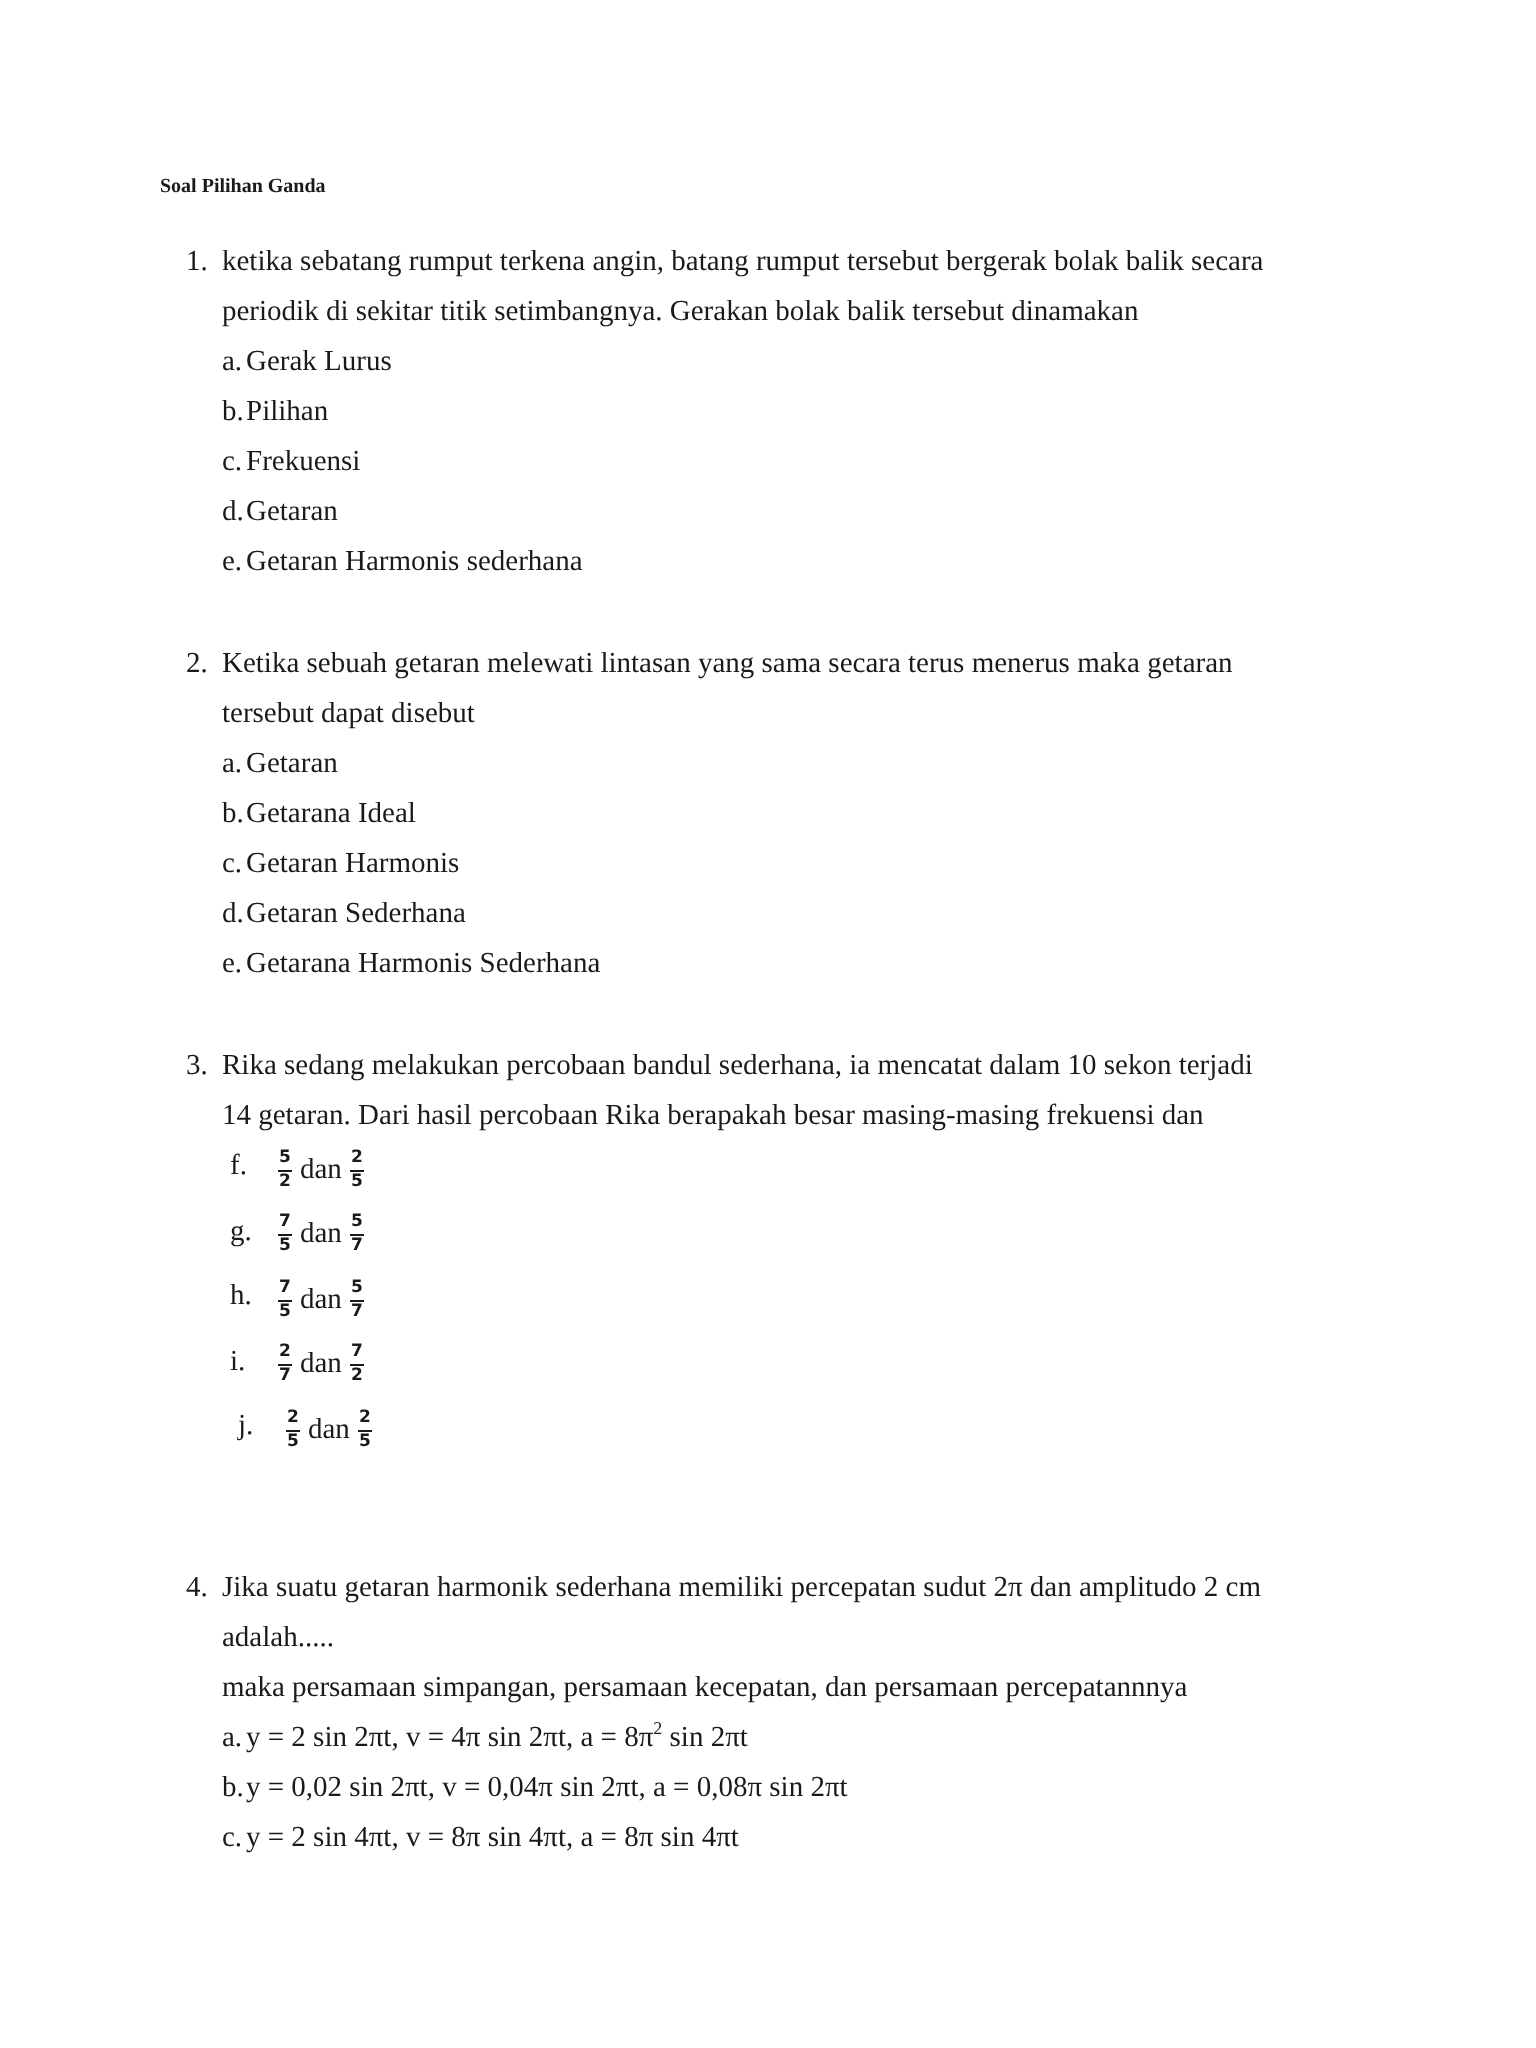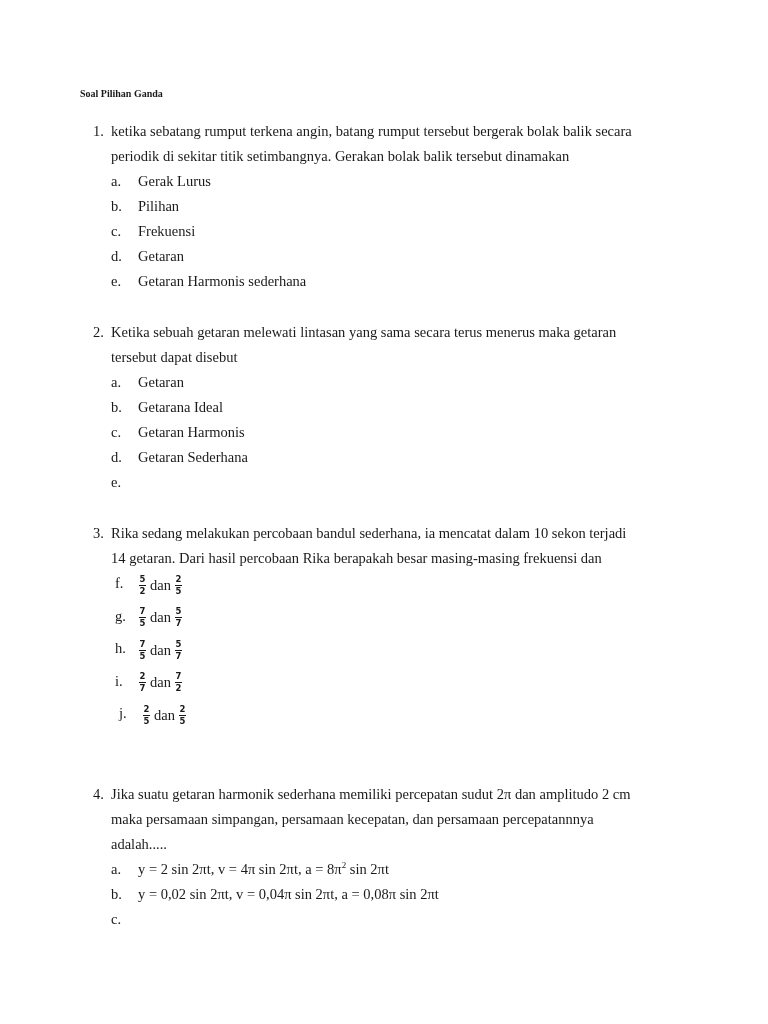--- a/index.html
+++ b/index.html
@@ -4,21 +4,21 @@
 <style>
   html, body { margin: 0; padding: 0; background: #ffffff; }
   body { width: 768px; height: 1024px; position: relative; overflow: hidden;
          font-family: "Liberation Serif", "DejaVu Serif", serif; color: #1a1a1a; font-size: 14.5px; }
   .title { position: absolute; left: 80px; top: 88px; font-weight: bold; font-size: 10px; }
   .q { position: absolute; left: 93px; width: 620px; }
   .qnum { position: absolute; left: 0; }
   .qtext { margin-left: 18px; line-height: 25px; }
   .opt { position: relative; height: 25px; line-height: 25px; margin-left: 18px; }
   .olabel { position: absolute; left: 0; }
-  .otext { position: absolute; left: 27px; white-space: nowrap; }
+  .otext { position: absolute; left: 12px; white-space: nowrap; }
   .frac-opt { position: relative; height: 32.5px; margin-left: 22px; }
   .frac-opt .olabel { top: 4px; }
   .frac-opt .otext { left: 22px; top: 0; display: flex; align-items: center; height: 28px; }
   .frac { display: inline-flex; flex-direction: column; align-items: center;
           font-family: "DejaVu Sans", sans-serif; font-size: 8.5px; font-weight: bold; line-height: 9px; margin: 0 2px; }
   .frac .bar { border-top: 1px solid #1a1a1a; width: 7px; margin: 1px 0; }
   .dan { margin: 12px 2px; }
   sup { font-size: 9px; vertical-align: 6px; line-height: 0; }
 </style>
 </head>
@@ -72,20 +72,21 @@
     <div class="opt">
         <span class="olabel">c.</span>
         <span class="otext">Getaran Harmonis</span>
       </div>
     <div class="opt">
         <span class="olabel">d.</span>
         <span class="otext">Getaran Sederhana</span>
       </div>
     <div class="opt">
         <span class="olabel">e.</span>
+        <span class="otext">Getarana Harmonis Sederhana</span>
       </div>
   </div>
 
   <div class="q" style="top:521px">
     <span class="qnum" style="line-height:25px">3.</span>
     <div class="qtext">
       <div>Rika sedang melakukan percobaan bandul sederhana, ia mencatat dalam 10 sekon terjadi</div>
       <div>14 getaran. Dari hasil percobaan Rika berapakah besar masing-masing frekuensi dan</div>
     </div>
     <div id="frac-options">
@@ -169,28 +170,29 @@
             </span>
           </span>
         </div>
       </div>
   </div>
 
   <div class="q" style="top:782px">
     <span class="qnum" style="line-height:25px">4.</span>
     <div class="qtext">
       <div>Jika suatu getaran harmonik sederhana memiliki percepatan sudut 2π dan amplitudo 2 cm</div>
+      <div>adalah.....</div>
       <div>maka persamaan simpangan, persamaan kecepatan, dan persamaan percepatannnya</div>
-      <div>adalah.....</div>
     </div>
     <div class="opt">
         <span class="olabel">a.</span>
         <span class="otext"><span>y = 2 sin 2πt, v = 4π sin 2πt, a = 8π</span><sup>2</sup><span> sin 2πt</span></span>
       </div>
     <div class="opt">
         <span class="olabel">b.</span>
         <span class="otext"><span>y = 0,02 sin 2πt, v = 0,04π sin 2πt, a = 0,08π sin 2πt</span></span>
       </div>
     <div class="opt">
         <span class="olabel">c.</span>
+        <span class="otext"><span>y = 2 sin 4πt, v = 8π sin 4πt, a = 8π sin 4πt</span></span>
       </div>
   </div>
 </div>
 
 </body></html>

